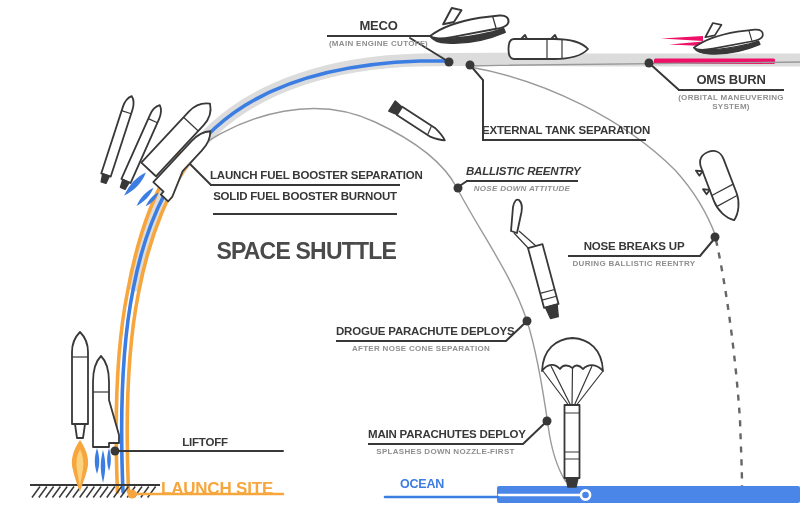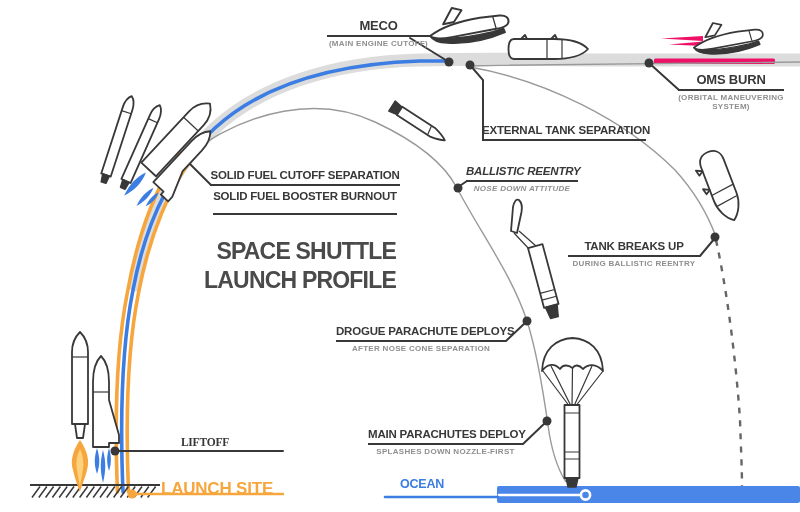--- a/index.html
+++ b/index.html
@@ -232,59 +232,58 @@
       <path class="craft-line" d="M551,366 L571,406 M572.5,368 L572,406 M592,366 L574,406"></path>
       <path class="craft-line" d="M543,371 L570,407 M603,371 L575,407"></path>
       <path class="craft" d="M564.5,405 L579.5,405 L579.5,478 L564.5,478 Z"></path>
       <path class="craft-line" d="M564.5,413 L579.5,413 M564.5,452 L579.5,452 M564.5,459 L579.5,459"></path>
       <path class="craft-dark" d="M566,478 L578,478 L576,487 L568,487 Z"></path>
     </g>
   </svg>
 
   <div id="title">
     <div>SPACE SHUTTLE</div>
-    <div>LAUNCH PROFILE</div>
   </div>
 
   <div class="label big" style="left:307px; top:18px; width:103px;margin-left:20px;">
     <div class="t">MECO</div>
     <div class="s">(MAIN ENGINE CUTOFF)</div>
   </div>
 
   <div class="label" style="left:482px; top:124px; width:164px;">
     <div class="t">EXTERNAL TANK SEPARATION</div>
   </div>
 
   <div class="label big" style="left:678px; top:72px; width:106px;">
     <div class="t">OMS BURN</div>
     <div class="s">(ORBITAL MANEUVERING SYSTEM)</div>
   </div>
 
   <div class="label" style="left:210px; top:169px; width:190px;">
-    <div class="t">SOLID FUEL CUTOFF SEPARATION</div>
+    <div class="t">LAUNCH FUEL BOOSTER SEPARATION</div>
     <div><span class="t2">SOLID FUEL BOOSTER BURNOUT</span></div>
   </div>
 
   <div class="label" style="left:466px; top:165px; width:112px;font-style:italic;">
     <div class="t">BALLISTIC REENTRY</div>
     <div class="s">NOSE DOWN ATTITUDE</div>
   </div>
 
   <div class="label" style="left:568px; top:240px; width:132px;">
-    <div class="t">TANK BREAKS UP</div>
+    <div class="t">NOSE BREAKS UP</div>
     <div class="s">DURING BALLISTIC REENTRY</div>
   </div>
 
   <div class="label" style="left:336px; top:325px; width:170px;">
     <div class="t">DROGUE PARACHUTE DEPLOYS</div>
     <div class="s">AFTER NOSE CONE SEPARATION</div>
   </div>
 
   <div class="label" style="left:368px; top:428px; width:155px;">
     <div class="t">MAIN PARACHUTES DEPLOY</div>
     <div class="s">SPLASHES DOWN NOZZLE-FIRST</div>
   </div>
 
-  <div class="plain" style="left:155px; top:436px; width:100px;font-family:Liberation Serif, serif;">LIFTOFF</div>
+  <div class="plain" style="left:155px; top:436px; width:100px;">LIFTOFF</div>
   <div class="plain orange" style="left:157px; top:479px; width:120px;">LAUNCH SITE</div>
   <div class="plain blue" style="left:372px; top:477px; width:100px;">OCEAN</div>
 
 </div>
 
 </body></html>

